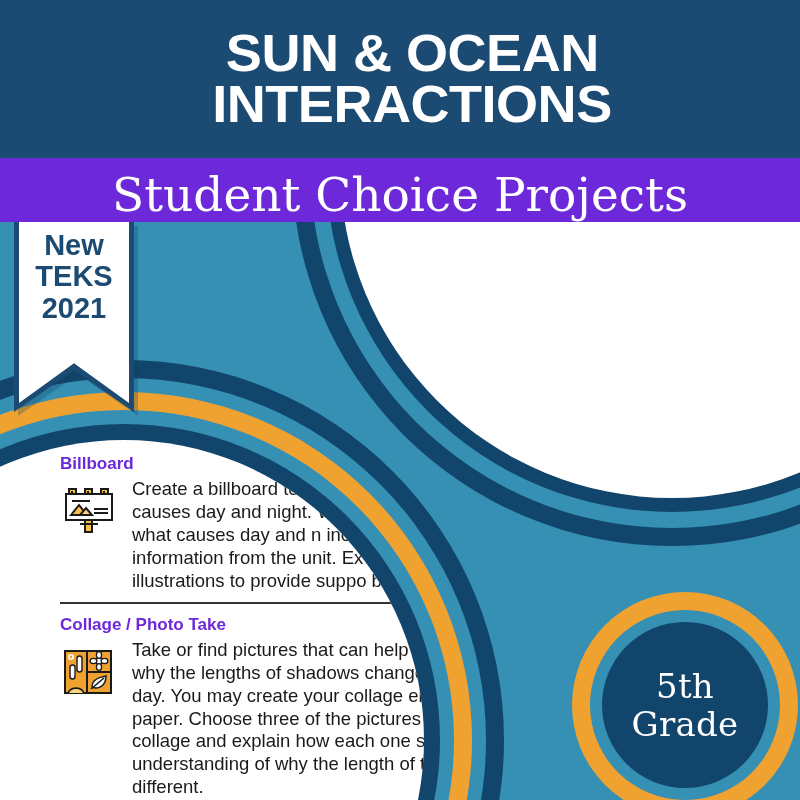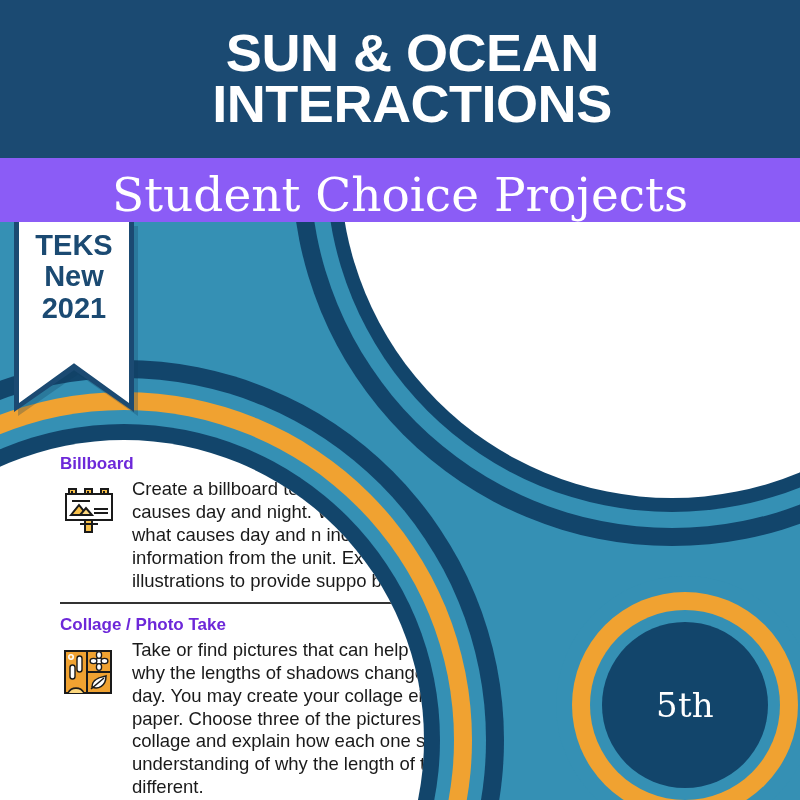--- a/index.html
+++ b/index.html
@@ -39,21 +39,21 @@
     letter-spacing:.3px;text-align:center;
   }
 
   
   .band-navy{position:absolute;left:0;top:0;width:800px;height:158px;background:#1b4a72;
     display:flex;flex-direction:column;align-items:center;justify-content:center;padding-left:12px;}
   .band-navy .t1,.band-navy .t2{
     color:#fff;font-weight:bold;font-size:52px;line-height:.98;letter-spacing:-.5px;
     font-family:"Liberation Sans",sans-serif;transform:scaleX(1.04);
   }
-  .band-orange{position:absolute;left:0;top:158px;width:800px;height:64px;background:#8b5cf6;
+  .band-orange{position:absolute;left:0;top:158px;width:800px;height:64px;background:#6d28d9;
     display:flex;align-items:center;justify-content:center;}
   .band-orange .sub{
     color:#fff;font-size:47px;line-height:1;font-family:"DejaVu Serif",serif;font-weight:400;
     position:relative;top:4px;
   }
 
   
   .ribbon{position:absolute;left:14px;top:222px;width:120px;height:190px;}
   .ribbon-shadow{position:absolute;left:4px;top:4px;width:120px;height:190px;
     background:#0d3c5f;opacity:.28;
@@ -224,34 +224,35 @@
 
     </div>
   </div>
 
   <div class="ring badge-teal"></div>
   <div class="ring badge-orange"></div>
   <div class="ring badge-teal2"></div>
   <div class="ring badge-navy"></div>
   <div class="badge-label">
     <span>5th</span>
+    <span>Grade</span>
   </div>
 
   <div class="band-navy">
     <div class="t1">SUN &amp; OCEAN</div>
     <div class="t2">INTERACTIONS</div>
   </div>
   <div class="band-orange">
     <div class="sub">Student Choice Projects</div>
   </div>
 
   <div class="ribbon">
     <div class="ribbon-shadow"></div>
     <div class="ribbon-navy"></div>
     <div class="ribbon-white"></div>
     <div class="ribbon-text">
+      <div>New</div>
       <div>TEKS</div>
-      <div>New</div>
       <div>2021</div>
     </div>
   </div>
 
 </div>
 
 </body></html>

